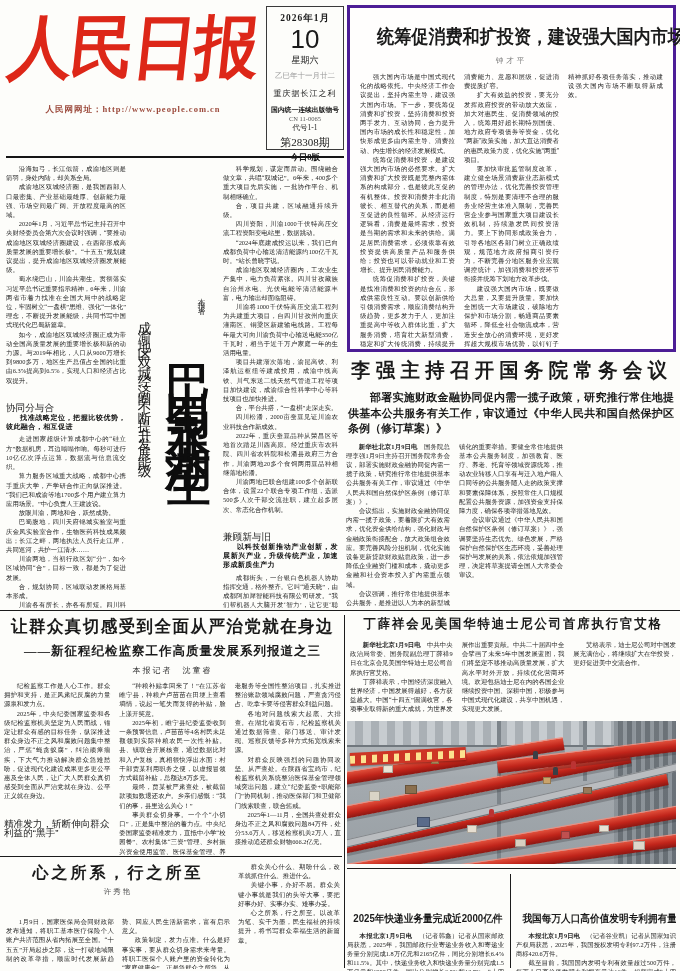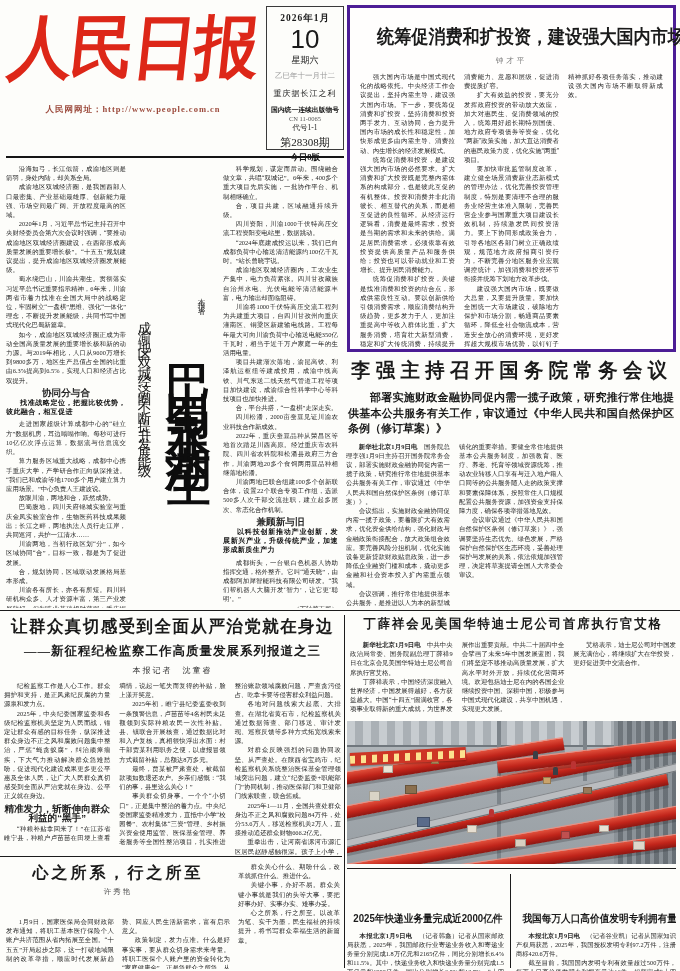--- a/index.html
+++ b/index.html
@@ -39,21 +39,21 @@
   .db-code { font-size:7.5px; margin-top:1px; }
   .db-issue { font-size:11px; margin-top:2px; }
   .db-pages { font-size:8.5px; margin-top:2px; font-weight:bold; }
 
   
   .bodytext { font-size:6.4px; line-height:9.2px; text-align:justify; color:#242424; overflow:hidden; }
   .cols3 { column-count:3; column-gap:9px; column-fill:auto; }
   .cols2 { column-count:2; column-gap:8px; column-fill:auto; }
   .blk { text-indent:2em; margin:0; }
   .blk strong { font-weight:bold; }
-  .blk-head { font-family:"Liberation Sans",sans-serif; font-weight:bold; font-size:1.5em; text-align:center; text-indent:0; margin:3px 0 2px; }
+  .blk-head { font-family:"Liberation Sans",sans-serif; font-weight:normal; font-size:1.5em; text-align:left; text-indent:0; margin:18px 0 2px; }
   .blk-sub { font-weight:bold; font-size:1.1em; letter-spacing:.4px; margin:1px 0 2px; color:#111; }
   .blk-cont { text-align:right; text-indent:0; }
   .blk-cap { font-weight:bold; }
 
   
   .lead-box {
     position:absolute; left:347px; top:5px; width:329px; height:347px;
     border:3px solid #4c1d95; padding:6px 10px 4px; background:#fffefd;
   }
   .lead-headline { text-align:center; white-space:nowrap; overflow:visible; }

